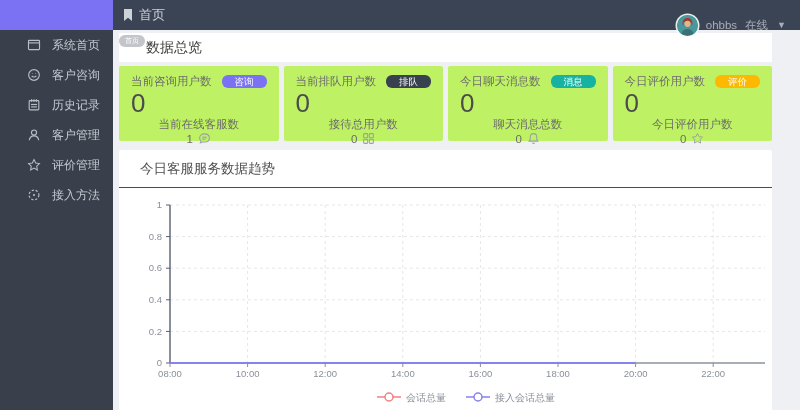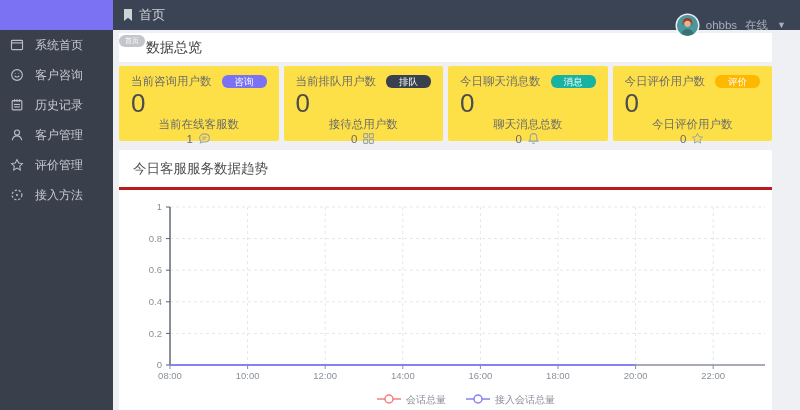--- a/index.html
+++ b/index.html
@@ -12,45 +12,45 @@
     display:flex; align-items:center; justify-content:space-between; padding:0 14px 0 10px; z-index:2; }
   .crumb { display:flex; align-items:center; gap:6px; color:#cdd1d8; font-size:13px; cursor:pointer; }
   .crumb svg { display:block; }
   .userbox { display:flex; align-items:center; gap:8px; color:#a9aeb8; font-size:11.5px; cursor:pointer;margin-top:20px; }
   .avatar { width:21px; height:21px; border-radius:50%; overflow:hidden; background:#49969b;
     box-shadow:0 0 0 1.5px rgba(255,255,255,.9); }
   .caret { font-size:9px; color:#a9aeb8; margin-left:1px; }
 
   
   .sidebar { position:absolute; left:0; top:30px; bottom:0; width:113px; background:#393f4b; z-index:2; }
-  .side-item { height:30px; display:flex; align-items:center; gap:11px; padding-left:9px;
+  .side-item { height:30px; display:flex; align-items:center; gap:11px; padding-left:26px;
     color:#c6cad2; font-size:12px; cursor:pointer; }
   .side-item .ic { width:15px; height:15px; color:#b9bec7; flex:0 0 15px; display:flex; align-items:center; justify-content:center; }
 
   
   .content { position:absolute; left:113px; top:30px; right:0; bottom:0; padding:3px 28px 0 6px; }
   .ov-bar { position:relative; height:29px; background:#fff; margin-bottom:4px; }
   .ov-tag { position:absolute; left:0; top:2px; height:12px; padding:0 6px; border-radius:7px;
     background:rgba(145,149,160,.55); color:#fff; font-size:7px; line-height:12px; }
   .ov-title { font-size:14px; color:#404040; line-height:29px; padding-left:27px; }
 
   .cards { display:flex; gap:5px; margin-bottom:9px; }
-  .card { flex:1; height:75px; background:#fde047; border-radius:2px; padding:8px 12px 7px;
+  .card { flex:1; height:75px; background:#bef264; border-radius:2px; padding:8px 12px 7px;
     display:flex; flex-direction:column; }
   .card-head { display:flex; justify-content:space-between; align-items:center; }
   .card-title { font-size:11.5px; color:#6b6b6b; }
   .stat-badge { font-size:9.5px; color:#fff; padding:2px 13px; border-radius:6px; line-height:1; }
   .card-value { font-size:26px; color:#4c4c4c; line-height:1.05; margin-top:1px; }
   .card-foot { margin-top:auto; display:flex; justify-content:space-between; align-items:center;flex-direction:column; }
   .foot-label { font-size:11.5px; color:#6b6b6b; }
   .foot-right { display:flex; align-items:center; gap:5px; font-size:11.5px; color:#6b6b6b; }
   .foot-right .ic { width:13px; height:13px; color:#9aa0a8; display:flex; }
 
   .chart-card { background:#fff; border-radius:2px; }
-  .chart-title { font-size:13.5px; color:#4e4e4e; padding:10px 14px 9px; border-bottom:3px solid #b91c1c; }
+  .chart-title { font-size:13.5px; color:#4e4e4e; padding:10px 21px 9px; border-bottom:1px solid #b91c1c; }
   .chart-wrap { width:100%; }
   #trend-chart { display:block; width:100%; height:228px; }
 </style>
 </head>
 <body>
 
 <div class="logo-block"></div>
 <div class="topbar">
   <div class="crumb">
     <span>

